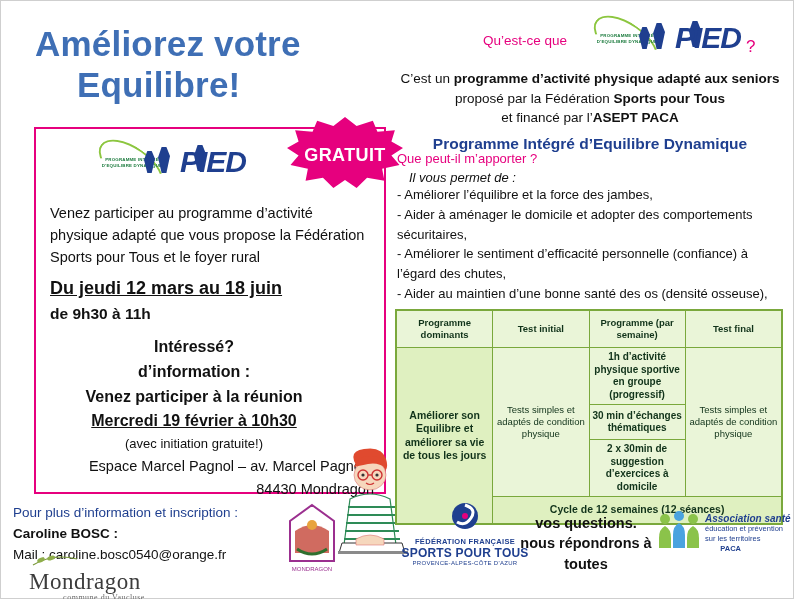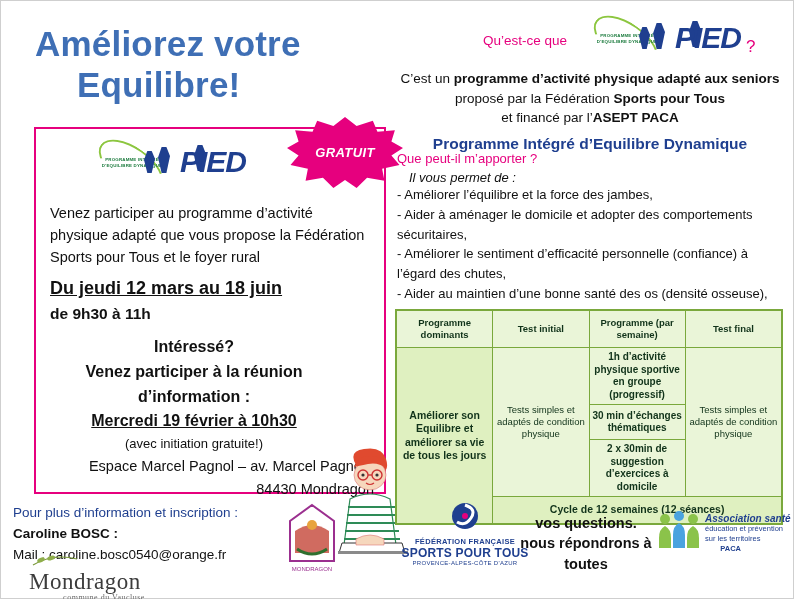--- a/index.html
+++ b/index.html
@@ -77,24 +77,23 @@
       26% 5%, 40% 12%
     );
   }
   .burst .burst-label {
     position: absolute;
     left: 0;
     top: 28px;
     width: 116px;
     text-align: center;
     color: #ffffff;
-    font-size: 13px;
+    font-size: 18px;
     font-weight: bold;
     letter-spacing: 0.4px;
-    font-style: italic;
   }
 
   
   .pied-logo {
     position: relative;
     display: inline-block;
     width: 152px;
     height: 44px;
   }
   .pied-logo .arc {
@@ -471,22 +470,22 @@
       <div class="dates">
         <span class="u">Du jeudi 12 mars au 18 juin</span>
       </div>
       <div>
         <span class="b">de 9h30 à 11h</span>
       </div>
     </div>
 
     <div class="interest-block">
       <div class="hl">Intéressé?</div>
+      <div class="hl">d’information :</div>
       <div class="hl">Venez participer à la réunion</div>
-      <div class="hl">d’information :</div>
       <div class="uline">Mercredi 19 février à 10h30</div>
       <div class="small">(avec initiation gratuite!)</div>
     </div>
 
     <div class="venue">
       <div>Espace Marcel Pagnol – av. Marcel Pagnol -</div>
       <div>84430 Mondragon</div>
     </div>
 
     <svg class="lady" viewBox="0 0 92 118">

